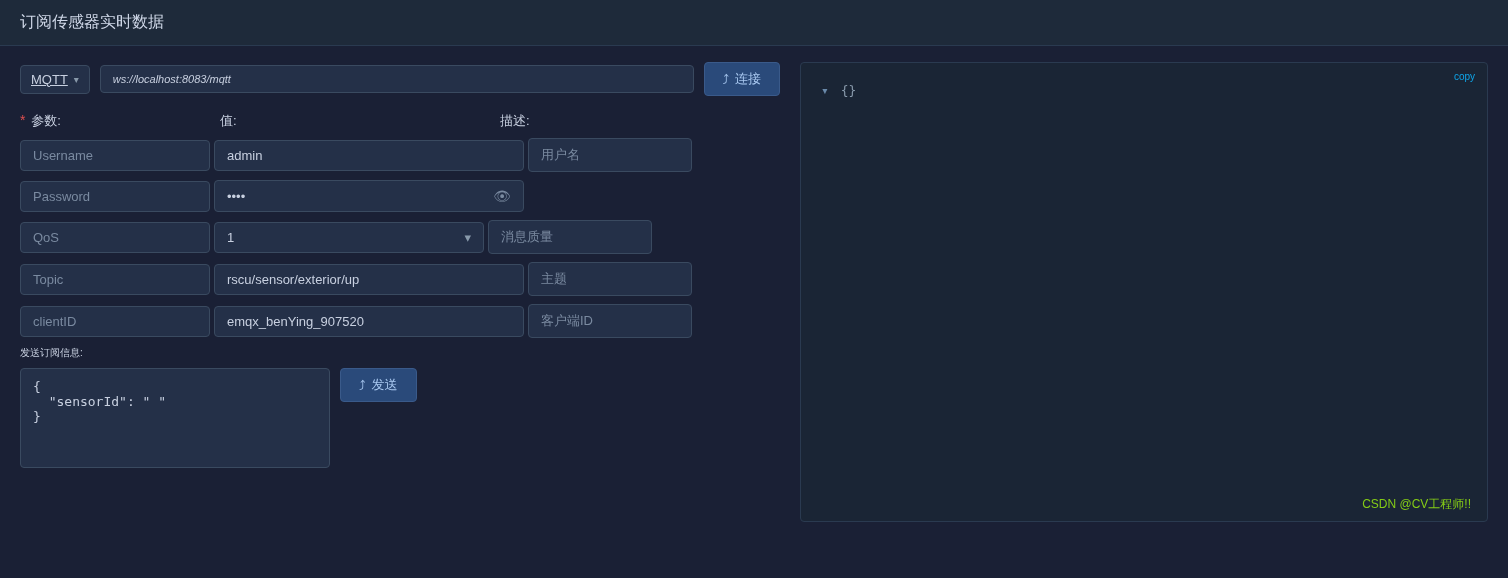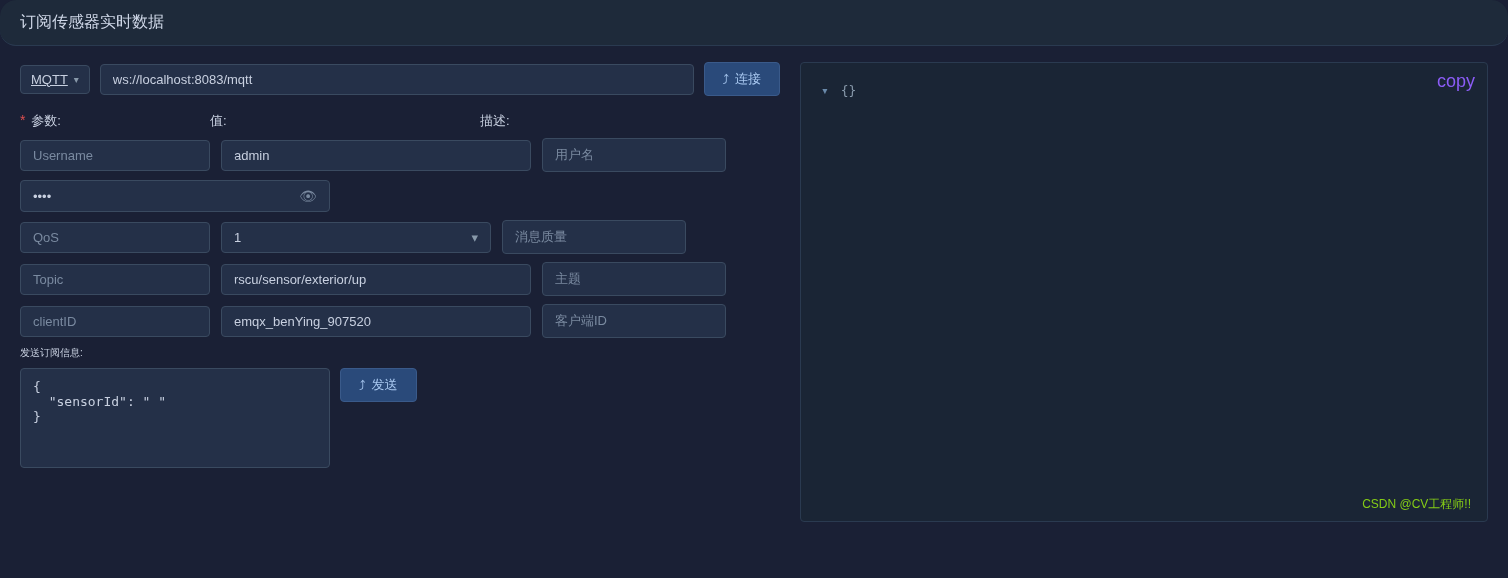--- a/index.html
+++ b/index.html
@@ -1,15 +1,15 @@
 <!DOCTYPE html>
 <html><head>
   <meta charset="utf-8">
   <style>
-    * { box-sizing: border-box; margin: 0; padding: 0; border-radius: 16px; }
+    * { box-sizing: border-box; margin: 0; padding: 0; }
     body {
       background-color: #1a2035;
       color: #c8d0e0;
       font-family: 'Microsoft YaHei', Arial, sans-serif;
       font-size: 14px;
       min-height: 578px;
       min-width: 1508px;
     }
     .header {
       background-color: #1e2a3a;
@@ -63,54 +63,56 @@
       color: #8899aa;
       font-size: 10px;
     }
     .url-input {
       flex: 1;
       background-color: #243048;
       border: 1px solid #3a4a60;
       border-radius: 4px;
       padding: 7px 12px;
       color: #c8d0e0;
-      font-size: 13px;
+      font-size: 11px;
       outline: none;
+      font-style: italic;
     }
     .connect-btn {
       background-color: #2a4a7a;
       border: 1px solid #3a5a8a;
       border-radius: 4px;
       padding: 7px 18px;
       color: #a8c8f0;
       cursor: pointer;
       font-size: 13px;
       display: flex;
       align-items: center;
       gap: 6px;
       white-space: nowrap;
     }
     .form-headers {
       display: flex;
+      gap: 10px;
       margin-bottom: 8px;
     }
     .form-col-label {
       color: #c8d0e0;
       font-size: 13px;
     }
     .col-param { width: 190px; }
     .col-value { width: 270px; }
     .col-desc { width: 180px; }
     .required-mark {
       color: #e05050;
       margin-right: 2px;
     }
     .form-row {
       display: flex;
-      gap: 11px;
+      gap: 4px;
       margin-bottom: 8px;
       align-items: center;
     }
     .field-param {
       width: 190px;
       background-color: #243048;
       border: 1px solid #3a4a60;
       border-radius: 4px;
       padding: 7px 12px;
       color: #7a8aa0;
@@ -143,21 +145,21 @@
       border: 1px solid #3a4a60;
       border-radius: 4px;
       padding: 7px 12px;
       color: #c8d0e0;
       font-size: 13px;
       display: flex;
       align-items: center;
       justify-content: space-between;
     }
     .field-desc {
-      width: 184px;
+      width: 164px;
       background-color: #243048;
       border: 1px solid #3a4a60;
       border-radius: 4px;
       padding: 7px 12px;
       color: #7a8aa0;
       font-size: 13px;
     }
     .eye-icon {
       color: #7a8aa0;
       font-size: 14px;
@@ -199,22 +201,22 @@
       font-size: 13px;
       display: flex;
       align-items: center;
       gap: 6px;
       white-space: nowrap;
     }
     .right-panel-copy {
       position: absolute;
       top: 8px;
       right: 12px;
-      color: #8b5cf6;
-      font-size: 18px;
+      color: #0ea5e9;
+      font-size: 10px;
       cursor: pointer;
     }
     .right-panel-content {
       padding: 10px;
       color: #8899aa;
       font-family: monospace;
       font-size: 13px;
     }
     .json-arrow {
       color: #6a8aaa;
@@ -266,20 +268,21 @@
 
     <div class="form-row">
       <div class="field-param">Username</div>
       <div class="field-value">
         <input type="text" value="admin" style="">
       </div>
       <div class="field-desc">用户名</div>
     </div>
 
     <div class="form-row">
+      <div class="field-param">Password</div>
       <div class="field-value">
         <input type="password" value="1234" style="flex: 1 1 0%;">
         <span class="eye-icon">👁</span>
       </div>
     </div>
 
     <div class="form-row">
       <div class="field-param">QoS</div>
       <div class="field-value-box">
         <span>1</span>

